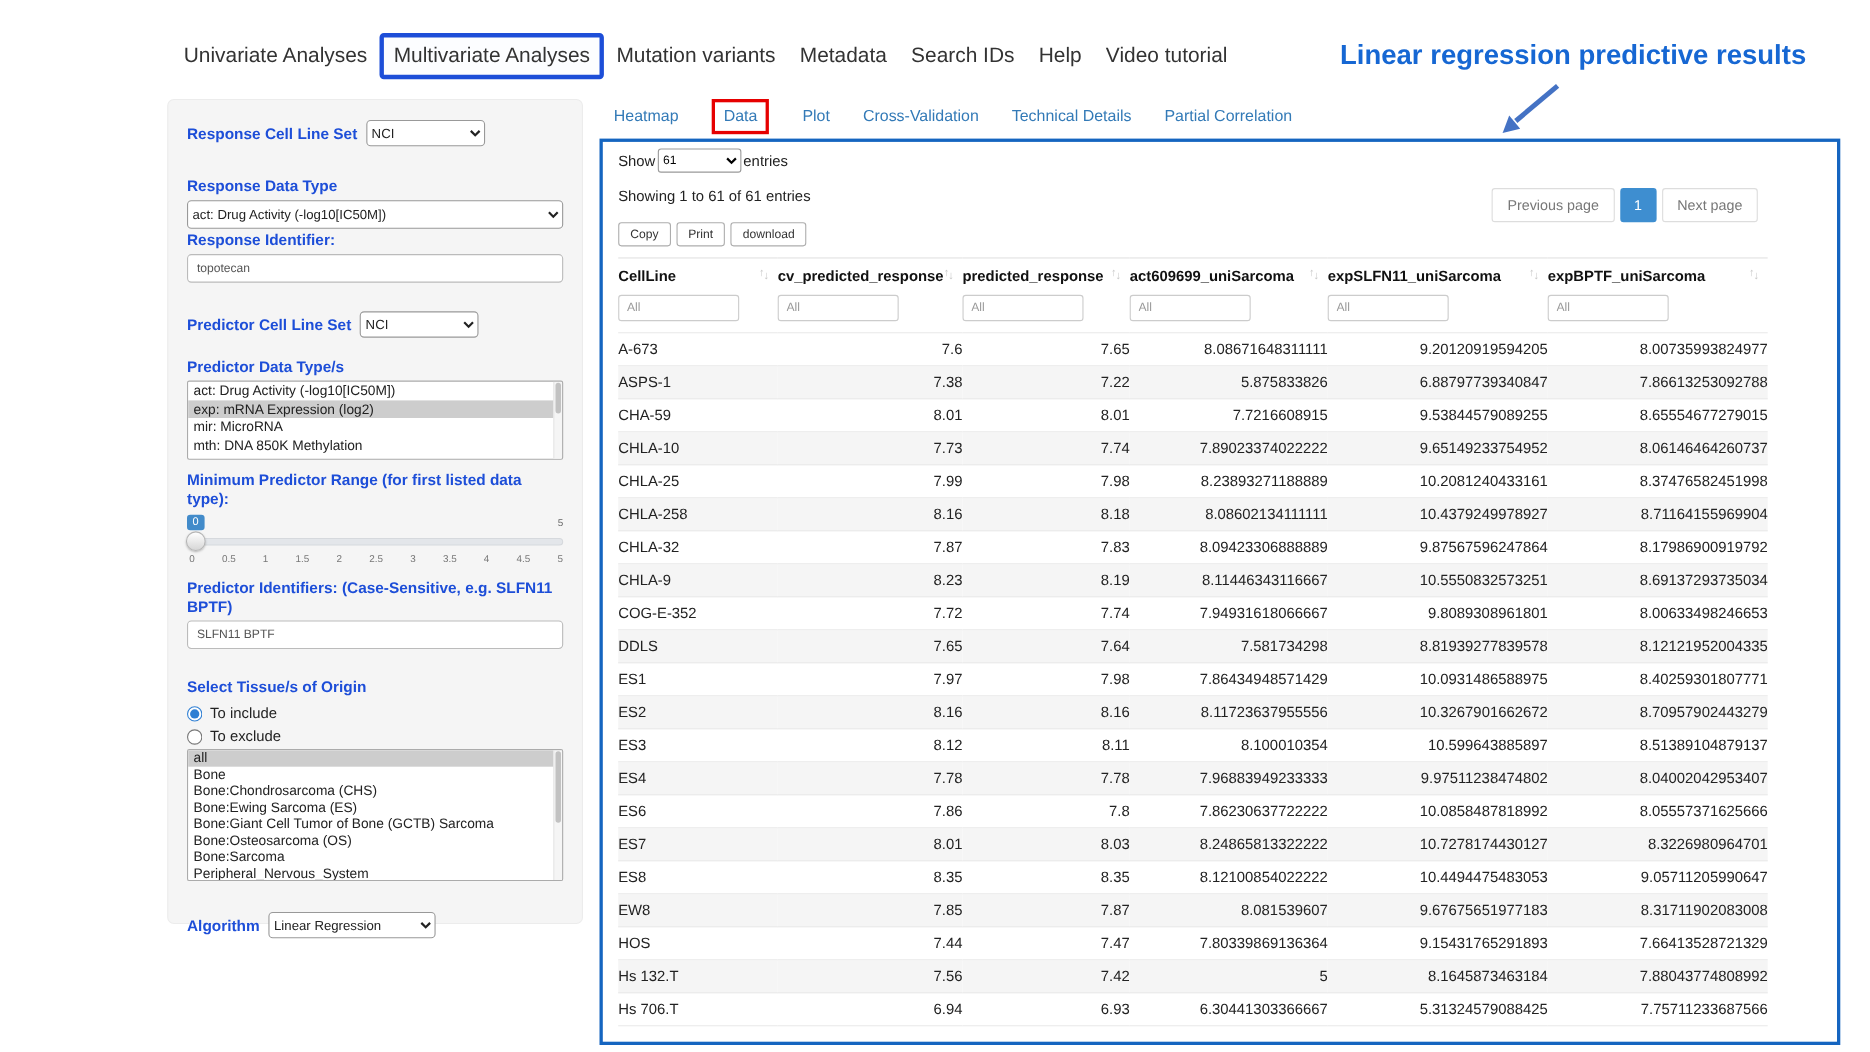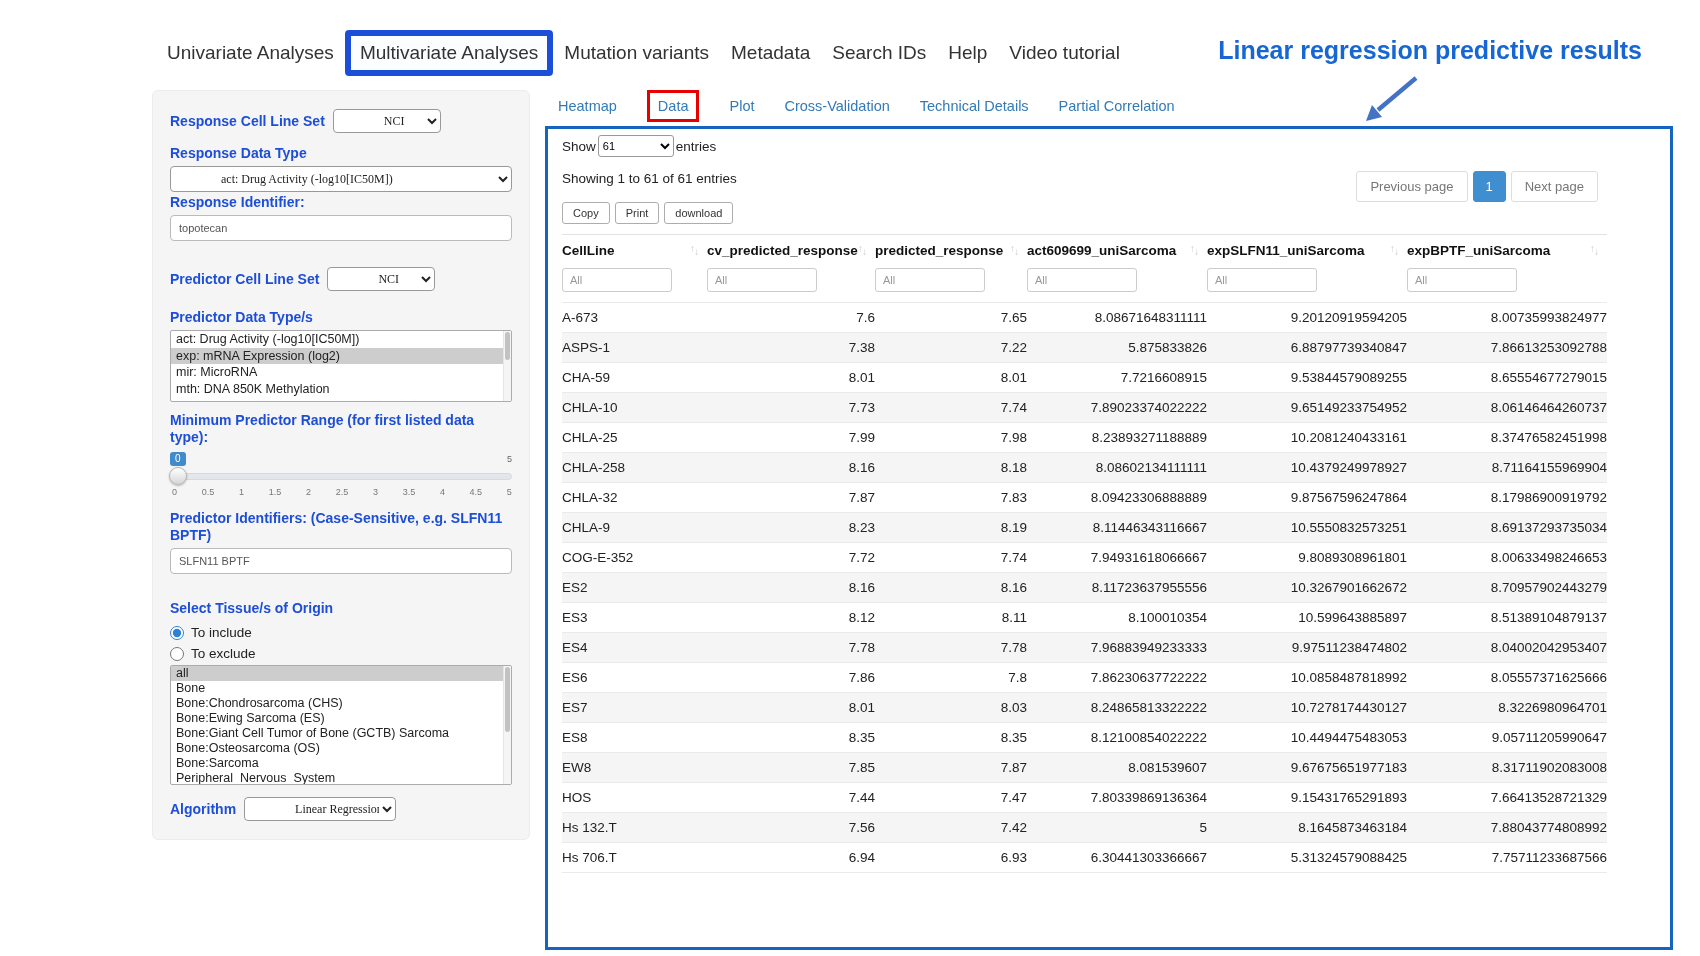--- a/index.html
+++ b/index.html
@@ -2,34 +2,34 @@
 <html style="--accent: #337ab7; --panel-border: #1565c0; --annot-blue: #1667d3; --annot-red: #e60000; --page-active: #3e8ed0; --badge-blue: #428bca;"><head>
 <meta charset="utf-8">
 <style>
 *{box-sizing:border-box;margin:0;padding:0;}
 body{background:#ffffff;font-family:"Liberation Sans","DejaVu Sans",sans-serif;color:#222;}
 .page{position:relative;width:1700px;height:956px;background:#fff;overflow:hidden;}
 
 
 .top-nav{position:absolute;left:156px;top:30px;display:flex;align-items:center;font-size:19px;color:#333;}
 .nav-item{padding:8px 11px;cursor:pointer;white-space:nowrap;}
-.nav-item.active{border:6px solid #1d4ed8;border-radius:4px;background:#fcfdff;padding:6px 9px;}
+.nav-item.active{border:4px solid #1d4ed8;border-radius:4px;background:#fcfdff;padding:6px 9px;}
 
 
 .annotation-title{position:absolute;top:36px;right:58px;font-size:25px;font-weight:bold;color:var(--annot-blue,#1667d3);}
 .annotation-arrow{position:absolute;left:1356px;top:72px;width:72px;height:56px;}
 
 
 .sidebar{position:absolute;left:152px;top:90px;width:378px;height:750px;background:#f5f5f5;border:1px solid #ececec;border-radius:6px;padding:18px 17px;}
 .b-label{font-weight:bold;font-size:14px;color:#1d4ed8;line-height:17px;}
 .blk{display:block;}
 .inline-field{display:flex;align-items:center;gap:8px;}
 .mt2{margin-top:2px;}.mt8{margin-top:8px;}.mt10{margin-top:10px;}
-.mt16{margin-top:12px;}.mt18{margin-top:18px;}.mt26{margin-top:26px;}
-.sel{font-size:12px;height:24px;border:1px solid #999;border-radius:4px;background:#fff;color:#222;font-family:Liberation Serif, serif;padding-left:46px;}
+.mt16{margin-top:28px;}.mt18{margin-top:18px;}.mt26{margin-top:26px;}
+.sel{font-size:12px;height:24px;border:1px solid #999;border-radius:4px;background:#fff;color:#222;font-family:Liberation Sans, sans-serif;}
 .inline-sel{width:108px;}
 select.full{width:100%;height:26px;margin-top:4px;}
 .txt{width:100%;height:26px;border:1px solid #bbb;border-radius:4px;background:#fff;font-size:11px;color:#555;padding:0 8px;margin-top:4px;font-family:inherit;}
 .listbox{position:relative;background:#fff;border:1px solid #ababab;border-radius:2px;overflow:hidden;margin-top:4px;}
 .lb-predictor{height:72px;}
 .lb-tissue{height:120px;}
 .lb-option{font-size:12.5px;line-height:16.5px;padding:0 5px;white-space:nowrap;color:#222;cursor:default;}
 .lb-tissue .lb-option{line-height:15px;}
 .lb-option.selected{background:#cdcdcd;}
 .lb-scrollbar{position:absolute;right:0;top:0;bottom:0;width:8px;background:#f5f5f5;border-left:1px solid #e5e5e5;}
@@ -363,20 +363,36 @@
           </tr>
           <tr>
             <td class="cell-name">COG-E-352</td>
             <td class="cell-num">7.72</td>
             <td class="cell-num">7.74</td>
             <td class="cell-num">7.94931618066667</td>
             <td class="cell-num">9.8089308961801</td>
             <td class="cell-num">8.00633498246653</td>
           </tr>
           <tr>
+            <td class="cell-name">DDLS</td>
+            <td class="cell-num">7.65</td>
+            <td class="cell-num">7.64</td>
+            <td class="cell-num">7.581734298</td>
+            <td class="cell-num">8.81939277839578</td>
+            <td class="cell-num">8.12121952004335</td>
+          </tr>
+          <tr>
+            <td class="cell-name">ES1</td>
+            <td class="cell-num">7.97</td>
+            <td class="cell-num">7.98</td>
+            <td class="cell-num">7.86434948571429</td>
+            <td class="cell-num">10.0931486588975</td>
+            <td class="cell-num">8.40259301807771</td>
+          </tr>
+          <tr>
             <td class="cell-name">ES2</td>
             <td class="cell-num">8.16</td>
             <td class="cell-num">8.16</td>
             <td class="cell-num">8.11723637955556</td>
             <td class="cell-num">10.3267901662672</td>
             <td class="cell-num">8.70957902443279</td>
           </tr>
           <tr>
             <td class="cell-name">ES3</td>
             <td class="cell-num">8.12</td>

